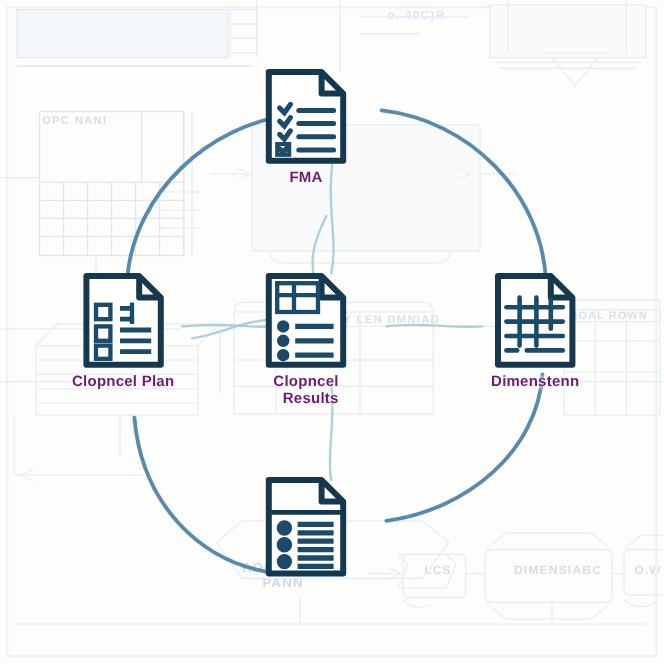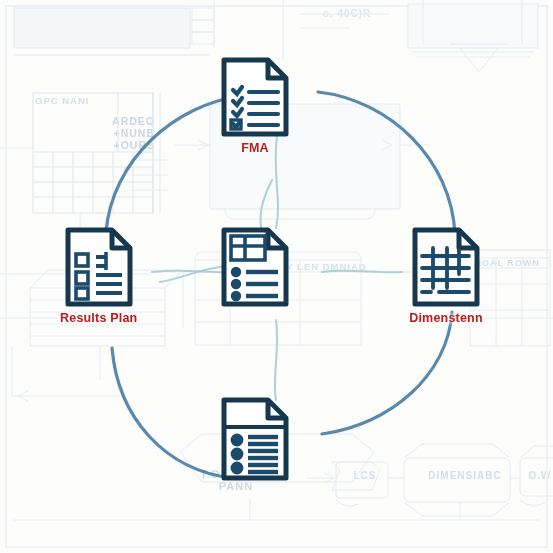--- a/index.html
+++ b/index.html
@@ -10,21 +10,21 @@
     position:relative;
   }
   #stage{position:absolute;inset:0;width:553px;height:553px;}
   .layer{position:absolute;inset:0;width:553px;height:553px;}
   #bg-layer{z-index:1;}
   #arc-layer{z-index:2;}
   #node-layer{z-index:3;}
   .node{position:absolute;display:flex;flex-direction:column;align-items:center;}
   .node .ico{display:block;}
   .node .lbl{
-    margin-top:3px;font-size:12.5px;font-weight:bold;color:#b91c1c;
+    margin-top:3px;font-size:12.5px;font-weight:bold;color:#701a75;
     text-align:right;line-height:1.12;letter-spacing:.2px;
     text-shadow:0 0 2px #fdfdfb,0 0 4px #fdfdfb,0 0 6px #fdfdfb;
     white-space:pre-line;
   }
   .node.n-fma{left:218px;top:56px;}
   .node.n-cp{left:60px;top:226px;}
   .node.n-cr{left:218px;top:226px;}
   .node.n-dim{left:390px;top:226px;margin-left:19px;}
   .node.n-bot{left:218px;top:396px;}
   .ghost-txt{
@@ -204,23 +204,20 @@
     <path class="tarc" d="M160 282 C 185 278, 200 268, 228 266"></path>
     <path class="tarc" d="M272 180 C 262 200, 258 215, 262 232"></path>
   </svg>
 
   <div class="layer">
     <div class="ghost-txt gt-adv">AOOMNCR</div>
     <div class="ghost-txt gt-top-mid">o. 40C)R</div>
     <div class="ghost-txt gt-dimcomp">DIMENSIABC &amp;
 OONUVNCE</div>
     <div class="ghost-txt gt-tbl">OPC NANI</div>
-    <div class="ghost-txt gt-tbl2">ARDEO
-+NUNB
-+OURS</div>
     <div class="ghost-txt gt-fma1">PANUIA INFROCLITNPAI</div>
     <div class="ghost-txt gt-fma2">ARDRONAL DRCLEBSS:</div>
     <div class="ghost-txt gt-cr-row">VOIIY  LEN  DMNIAD</div>
     <div class="ghost-txt gt-right">ADIMOAL ROWN</div>
     <div class="ghost-txt gt-bot1">CU
 T.OIMTIUCT
 PANN</div>
     <div class="ghost-txt gt-hex1">LCS</div>
     <div class="ghost-txt gt-hex2">DIMENSIABC</div>
     <div class="ghost-txt gt-hex3">O.W</div>
@@ -256,39 +253,41 @@
           <rect x="14" y="46" width="12" height="12"></rect>
           <rect x="14" y="62" width="12" height="11"></rect>
           <line x1="34" y1="31" x2="44" y2="31" stroke-width="4"></line>
           <line x1="34" y1="40" x2="44" y2="40" stroke-width="4"></line>
           <line x1="34" y1="49" x2="60" y2="49" stroke-width="4"></line>
           <line x1="34" y1="58" x2="60" y2="58" stroke-width="4"></line>
           <line x1="34" y1="67" x2="60" y2="67" stroke-width="4"></line>
           <line x1="44" y1="26" x2="44" y2="44"></line>
         </g>
       </svg>
-      <div class="lbl">Results Plan</div>
+      <div class="lbl">Clopncel Plan</div>
     </div>
 
     <div class="node n-cr">
       <svg class="ico" width="74" height="82" viewBox="0 0 74 82">
         <path d="M6 4 h44 l18 18 v56 h-62 z" fill="#ffffff" stroke="#16384f" stroke-width="5" stroke-linejoin="round"></path>
         <path d="M50 4 v18 h18" fill="none" stroke="#16384f" stroke-width="5" stroke-linejoin="round"></path>
         <g stroke="#1b4a6b" stroke-width="3.6" fill="none">
           <rect x="13" y="10" width="34" height="24"></rect>
           <line x1="13" y1="20" x2="47" y2="20"></line>
           <line x1="27" y1="10" x2="27" y2="34"></line>
           <circle cx="18" cy="46" r="3.4" fill="#1b4a6b"></circle>
           <circle cx="18" cy="58" r="3.4" fill="#1b4a6b"></circle>
           <circle cx="18" cy="70" r="3.4" fill="#1b4a6b"></circle>
           <line x1="28" y1="46" x2="60" y2="46" stroke-width="4.4"></line>
           <line x1="28" y1="58" x2="60" y2="58" stroke-width="4.4"></line>
           <line x1="28" y1="70" x2="60" y2="70" stroke-width="4.4"></line>
         </g>
       </svg>
+      <div class="lbl">Clopncel
+Results</div>
     </div>
 
     <div class="node n-dim">
       <svg class="ico" width="74" height="82" viewBox="0 0 74 82">
         <path d="M6 4 h44 l18 18 v56 h-62 z" fill="#ffffff" stroke="#16384f" stroke-width="5" stroke-linejoin="round"></path>
         <path d="M50 4 v18 h18" fill="none" stroke="#16384f" stroke-width="5" stroke-linejoin="round"></path>
         <g stroke="#1b4a6b" stroke-width="3.8" fill="none" stroke-linecap="round">
           <line x1="13" y1="30" x2="60" y2="30"></line>
           <line x1="13" y1="42" x2="60" y2="42"></line>
           <line x1="13" y1="54" x2="60" y2="54"></line>

